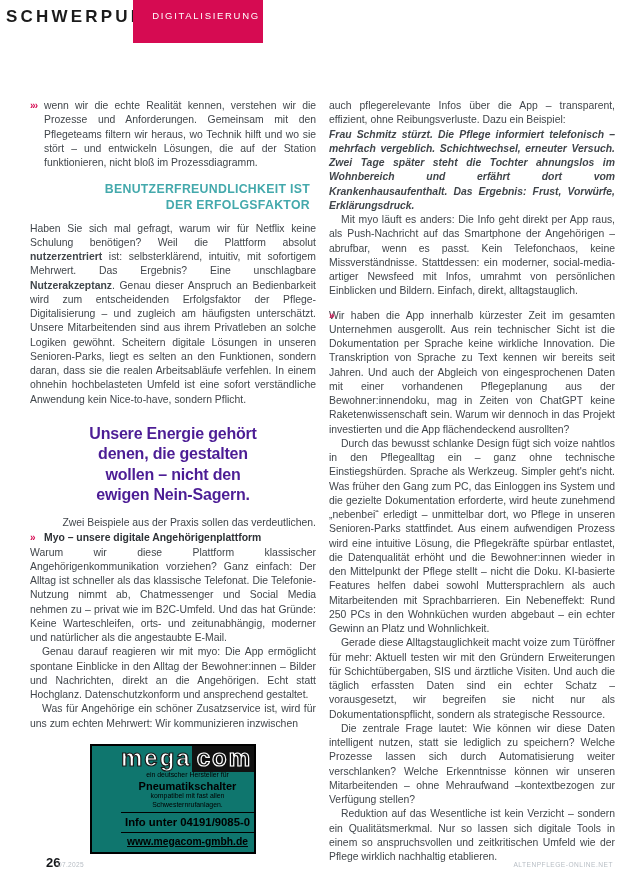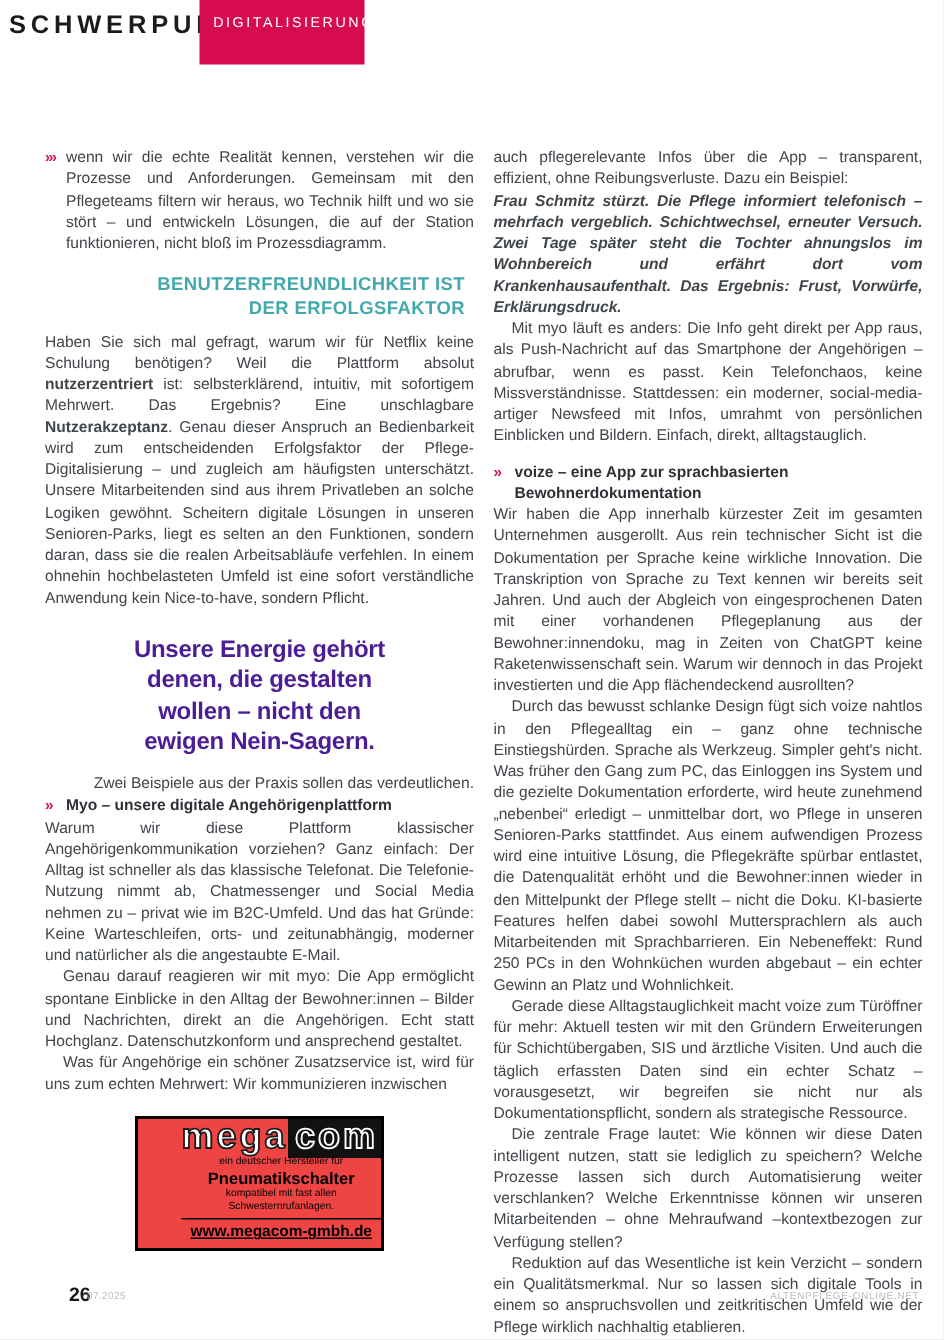--- a/index.html
+++ b/index.html
@@ -12,21 +12,21 @@
     position:relative;width:629px;height:893px;background:#ffffff;
     font-family:"Liberation Sans","DejaVu Sans",sans-serif;
     color:#41464b;margin:0 auto;overflow:hidden;
   }
   
   .kicker{
     position:absolute;left:6px;top:7px;
     font-size:17px;font-weight:bold;letter-spacing:3.2px;color:#1b1b1b;
   }
   .topic-box{
-    position:absolute;left:133px;top:0;width:110px;height:43px;
+    position:absolute;left:133px;top:0;width:130px;height:43px;
     background:var(--accent);color:#fff;
     font-size:9.5px;letter-spacing:1.7px;font-weight:normal;
     display:flex;justify-content:center;align-items:flex-start;
     padding-top:10px;
     padding-left:16px;
   }
   
   .col{
     position:absolute;top:99px;width:286px;
     font-size:10.4px;line-height:1.37;text-align:justify;
@@ -52,21 +52,21 @@
   .subhead{
     margin:1px 0 0;font-size:10.4px;font-weight:bold;color:#2e3237;
     position:relative;padding-left:14px;text-align:left;line-height:1.37;
   }
   .subhead .marker{top:0;}
   .mt{margin-top:10px !important;}
   .bold-italic{font-weight:bold;font-style:italic;}
   
   .ad{
     width:166px;margin:13px auto 0;border:2px solid #000;
-    background:#ef4444;text-align:center;color:#000;padding-left:29px;
+    background:#0f766e;text-align:center;color:#000;padding-left:29px;
   }
   .ad-logo{display:flex;align-items:stretch;height:26px;overflow:hidden;}
   .logo-mega{
     flex:1;font-size:24px;line-height:24px;font-weight:bold;letter-spacing:2px;
     color:#fff;-webkit-text-stroke:1.2px #1a1a1a;
   }
   .logo-com-wrap{background:#111;padding:0 5px;}
   .logo-com{
     font-size:24px;line-height:24px;font-weight:bold;letter-spacing:2px;
     color:#111;-webkit-text-stroke:1.2px #fff;
@@ -126,31 +126,31 @@
       <div class="ad-logo">
         <span class="logo-mega">mega</span>
         <span class="logo-com-wrap"><span class="logo-com">com</span></span>
       </div>
       <div class="ad-sub">ein deutscher Hersteller für</div>
       <div class="ad-title">Pneumatikschalter</div>
       <div class="ad-small">
         <span>kompatibel mit fast allen</span><br>
         <span>Schwesternrufanlagen.</span>
       </div>
+      <div class="ad-info">Info unter 04191/9085-0</div>
       <a class="ad-web">www.megacom-gmbh.de</a>
     </div>
   </section>
 
   <section class="col col-right">
     <p>auch pflegerelevante Infos über die App – transparent, effizient, ohne Reibungsverluste. Dazu ein Beispiel:</p>
     <p class="bold-italic">Frau Schmitz stürzt. Die Pflege informiert telefonisch – mehrfach vergeblich. Schichtwechsel, erneuter Versuch. Zwei Tage später steht die Tochter ahnungslos im Wohnbereich und erfährt dort vom Krankenhausaufenthalt. Das Ergebnis: Frust, Vorwürfe, Erklärungsdruck.</p>
     <p class="indent">Mit myo läuft es anders: Die Info geht direkt per App raus, als Push-Nachricht auf das Smartphone der Angehörigen – abrufbar, wenn es passt. Kein Telefonchaos, keine Missverständnisse. Stattdessen: ein moderner, social-media-artiger Newsfeed mit Infos, umrahmt von persönlichen Einblicken und Bildern. Einfach, direkt, alltagstauglich.</p>
     <h3 class="subhead mt">
       <span class="marker">››</span>
-      <span>voize – eine App zur sprachbasierten Bewohnerdokumentation</span>
     </h3>
     <p>Wir haben die App innerhalb kürzester Zeit im gesamten Unternehmen ausgerollt. Aus rein technischer Sicht ist die Dokumentation per Sprache keine wirkliche Innovation. Die Transkription von Sprache zu Text kennen wir bereits seit Jahren. Und auch der Abgleich von eingesprochenen Daten mit einer vorhandenen Pflegeplanung aus der Bewohner:innendoku, mag in Zeiten von ChatGPT keine Raketenwissenschaft sein. Warum wir dennoch in das Projekt investierten und die App flächendeckend ausrollten?</p>
     <p class="indent">Durch das bewusst schlanke Design fügt sich voize nahtlos in den Pflegealltag ein – ganz ohne technische Einstiegshürden. Sprache als Werkzeug. Simpler geht's nicht. Was früher den Gang zum PC, das Einloggen ins System und die gezielte Dokumentation erforderte, wird heute zunehmend „nebenbei“ erledigt – unmittelbar dort, wo Pflege in unseren Senioren-Parks stattfindet. Aus einem aufwendigen Prozess wird eine intuitive Lösung, die Pflegekräfte spürbar entlastet, die Datenqualität erhöht und die Bewohner:innen wieder in den Mittelpunkt der Pflege stellt – nicht die Doku. KI-basierte Features helfen dabei sowohl Muttersprachlern als auch Mitarbeitenden mit Sprachbarrieren. Ein Nebeneffekt: Rund 250 PCs in den Wohnküchen wurden abgebaut – ein echter Gewinn an Platz und Wohnlichkeit.</p>
     <p class="indent">Gerade diese Alltagstauglichkeit macht voize zum Türöffner für mehr: Aktuell testen wir mit den Gründern Erweiterungen für Schichtübergaben, SIS und ärztliche Visiten. Und auch die täglich erfassten Daten sind ein echter Schatz – vorausgesetzt, wir begreifen sie nicht nur als Dokumentationspflicht, sondern als strategische Ressource.</p>
     <p class="indent">Die zentrale Frage lautet: Wie können wir diese Daten intelligent nutzen, statt sie lediglich zu speichern? Welche Prozesse lassen sich durch Automatisierung weiter verschlanken? Welche Erkenntnisse können wir unseren Mitarbeitenden – ohne Mehraufwand –kontextbezogen zur Verfügung stellen?</p>
     <p class="indent">Reduktion auf das Wesentliche ist kein Verzicht – sondern ein Qualitätsmerkmal. Nur so lassen sich digitale Tools in einem so anspruchsvollen und zeitkritischen Umfeld wie der Pflege wirklich nachhaltig etablieren.</p>
   </section>
 
   <div class="pageno">26</div>
   <div class="issue">07.2025</div>

